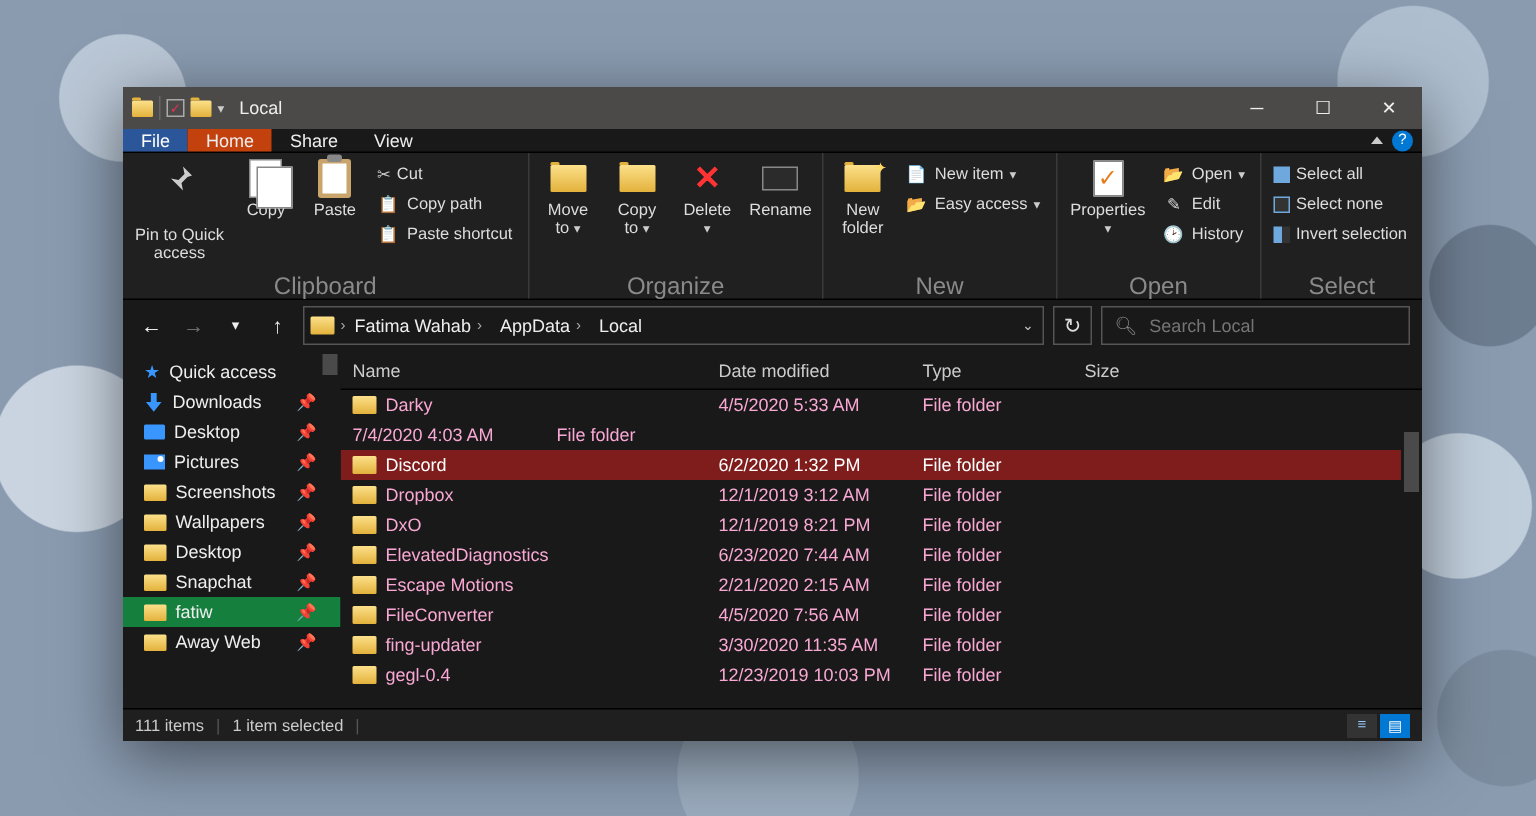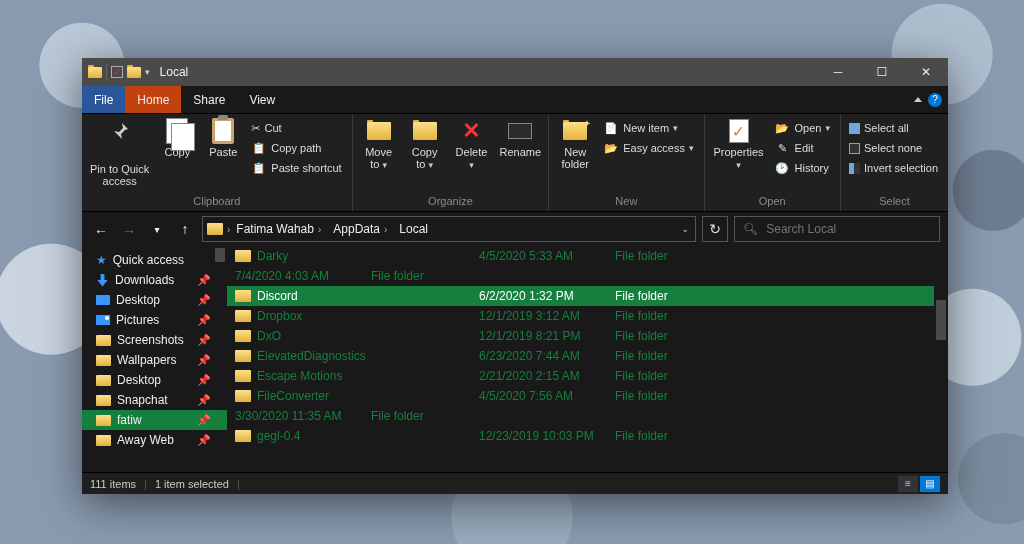--- a/index.html
+++ b/index.html
@@ -36,32 +36,32 @@
   .titlebar { height:28px; background:#4c4a48; display:flex; align-items:center; }
   .titlebar .icons { display:flex; align-items:center; gap:4px; padding-left:6px;}
   .folder-ico { width:14px; height:11px; background:linear-gradient(#fce08a,#e3b23c); border-radius:1px; position:relative;}
   .folder-ico::before{content:"";position:absolute;top:-2px;left:0;width:6px;height:2px;background:#e3b23c;border-radius:1px 1px 0 0;}
   .divider-v {width:1px;height:16px;background:#666;}
   .check-ico {width:12px;height:12px;border:1px solid #aaa;display:flex;align-items:center;justify-content:center;font-size:9px;color:#d35;}
   .titlebar .title { margin-left:10px; font-size:12px; color:#eee;}
   .winbtns { margin-left:auto; display:flex;}
   .winbtn { width:44px; height:28px; display:flex;align-items:center;justify-content:center; color:#eee;}
   
-  .menubar { height:28px; background:#191919; display:flex; align-items:stretch; border-bottom:1px solid #000;}
+  .menubar { height:16px; background:#191919; display:flex; align-items:stretch; border-bottom:1px solid #000;}
   .menubtn { padding:0 12px; display:flex; align-items:center; font-size:12px; color:#eee;}
   .menubtn.file { background:#2b579a; color:#fff;}
   .menubtn.active { background:#c2410c;}
   .menubar .right { margin-left:auto; display:flex; align-items:center; gap:6px; padding-right:6px;}
   .chev-up{width:0;height:0;border-left:4px solid transparent;border-right:4px solid transparent;border-bottom:5px solid #ccc;}
   .help-ico{width:14px;height:14px;border-radius:50%;background:#0078d4;color:#fff;font-size:10px;display:flex;align-items:center;justify-content:center;}
   
   .ribbon { height:98px; background:#202020; display:flex; border-bottom:1px solid #000;}
   .group { display:flex; flex-direction:column; border-right:1px solid #3a3a3a; padding:2px 4px 0;}
   .group-body{flex:1; display:flex; align-items:flex-start; gap:2px;}
-  .group-label{height:16px;text-align:center;font-size:11px;color:#8a8a8a;}
+  .group-label{height:16px;text-align:center;font-size:16px;color:#8a8a8a;}
   .ritem { display:flex; flex-direction:column; align-items:center; gap:2px; padding:2px 4px; min-width:44px;}
   .ritem .lab{font-size:11px; color:#ddd; text-align:center; line-height:12px;}
   .ico { width:28px; height:26px; display:flex;align-items:center;justify-content:center;}
   .ico-sm{width:16px;height:16px;display:flex;align-items:center;justify-content:center;}
   .pin-ico{width:20px;height:20px;}
   .copy-ico{width:22px;height:26px;background:#fff;border:1px solid #888;position:relative;}
   .copy-ico::after{content:"";position:absolute;left:4px;top:4px;width:22px;height:26px;background:#fff;border:1px solid #888;}
   .paste-ico{width:22px;height:26px;background:#c9a56b;border-radius:2px;position:relative;}
   .paste-ico::before{content:"";position:absolute;left:3px;top:3px;right:3px;bottom:3px;background:#fff;}
   .paste-ico::after{content:"";position:absolute;top:-3px;left:6px;width:10px;height:5px;background:#888;border-radius:2px;}
@@ -103,22 +103,22 @@
   .pin{margin-left:auto;margin-right:16px;color:#ccc;font-size:11px;}
   
   .filepane{flex:1;display:flex;flex-direction:column;overflow:hidden;position:relative;}
   .cols{height:26px;display:flex;align-items:center;border-bottom:1px solid #000;padding-left:8px;}
   .col{font-size:12px;color:#ccc;}
   .col.name{width:244px;}
   .col.date{width:136px;}
   .col.type{width:108px;}
   .col.size{flex:1;}
   .rows{flex:1;overflow:hidden;}
-  .row{height:20px;display:flex;align-items:center;padding-left:8px;font-size:12px;color:#15803d;}
-  .row.selected{background:#15803d;color:#fff;}
+  .row{height:20px;display:flex;align-items:center;padding-left:8px;font-size:12px;color:#f9a8d4;}
+  .row.selected{background:#7f1d1d;color:#fff;}
   .row .cell-name{width:244px;display:flex;align-items:center;gap:6px;}
   .row .cell-date{width:136px;}
   .row .cell-type{width:108px;}
   .row .rfold{width:16px;height:12px;background:linear-gradient(#fce08a,#e3b23c);border-radius:1px;}
   .vscroll{position:absolute;right:0;top:26px;bottom:0;width:14px;background:#191919;}
   .vscroll .vsthumb{position:absolute;top:28px;right:2px;width:10px;height:40px;background:#4a4a4a;}
   
   .status{height:22px;background:#1f1f1f;border-top:1px solid #000;display:flex;align-items:center;padding:0 8px;font-size:11px;color:#ccc;gap:8px;}
   .status .sep{color:#555;}
   .viewbtns{margin-left:auto;display:flex;gap:2px;}
@@ -388,20 +388,26 @@
             <span class="fold-ico"></span>
             <span>Away Web</span>
             <span class="pin">📌</span>
           </div>
         </div>
       <div class="scroll-gutter">
           <div class="thumb"></div>
         </div>
     </div>
     <div class="filepane">
+      <div class="cols">
+        <div class="col name">Name</div>
+        <div class="col date">Date modified</div>
+        <div class="col type">Type</div>
+        <div class="col size">Size</div>
+      </div>
       <div class="rows" id="file-rows">
           <div class="row">
             <div class="cell-name">
               <span class="rfold"></span>
               <span>Darky</span>
             </div>
             <div class="cell-date">4/5/2020 5:33 AM</div>
             <div class="cell-type">File folder</div>
           </div>
           <div class="row">
@@ -450,20 +456,24 @@
           </div>
           <div class="row">
             <div class="cell-name">
               <span class="rfold"></span>
               <span>FileConverter</span>
             </div>
             <div class="cell-date">4/5/2020 7:56 AM</div>
             <div class="cell-type">File folder</div>
           </div>
           <div class="row">
+            <div class="cell-name">
+              <span class="rfold"></span>
+              <span>fing-updater</span>
+            </div>
             <div class="cell-date">3/30/2020 11:35 AM</div>
             <div class="cell-type">File folder</div>
           </div>
           <div class="row">
             <div class="cell-name">
               <span class="rfold"></span>
               <span>gegl-0.4</span>
             </div>
             <div class="cell-date">12/23/2019 10:03 PM</div>
             <div class="cell-type">File folder</div>

